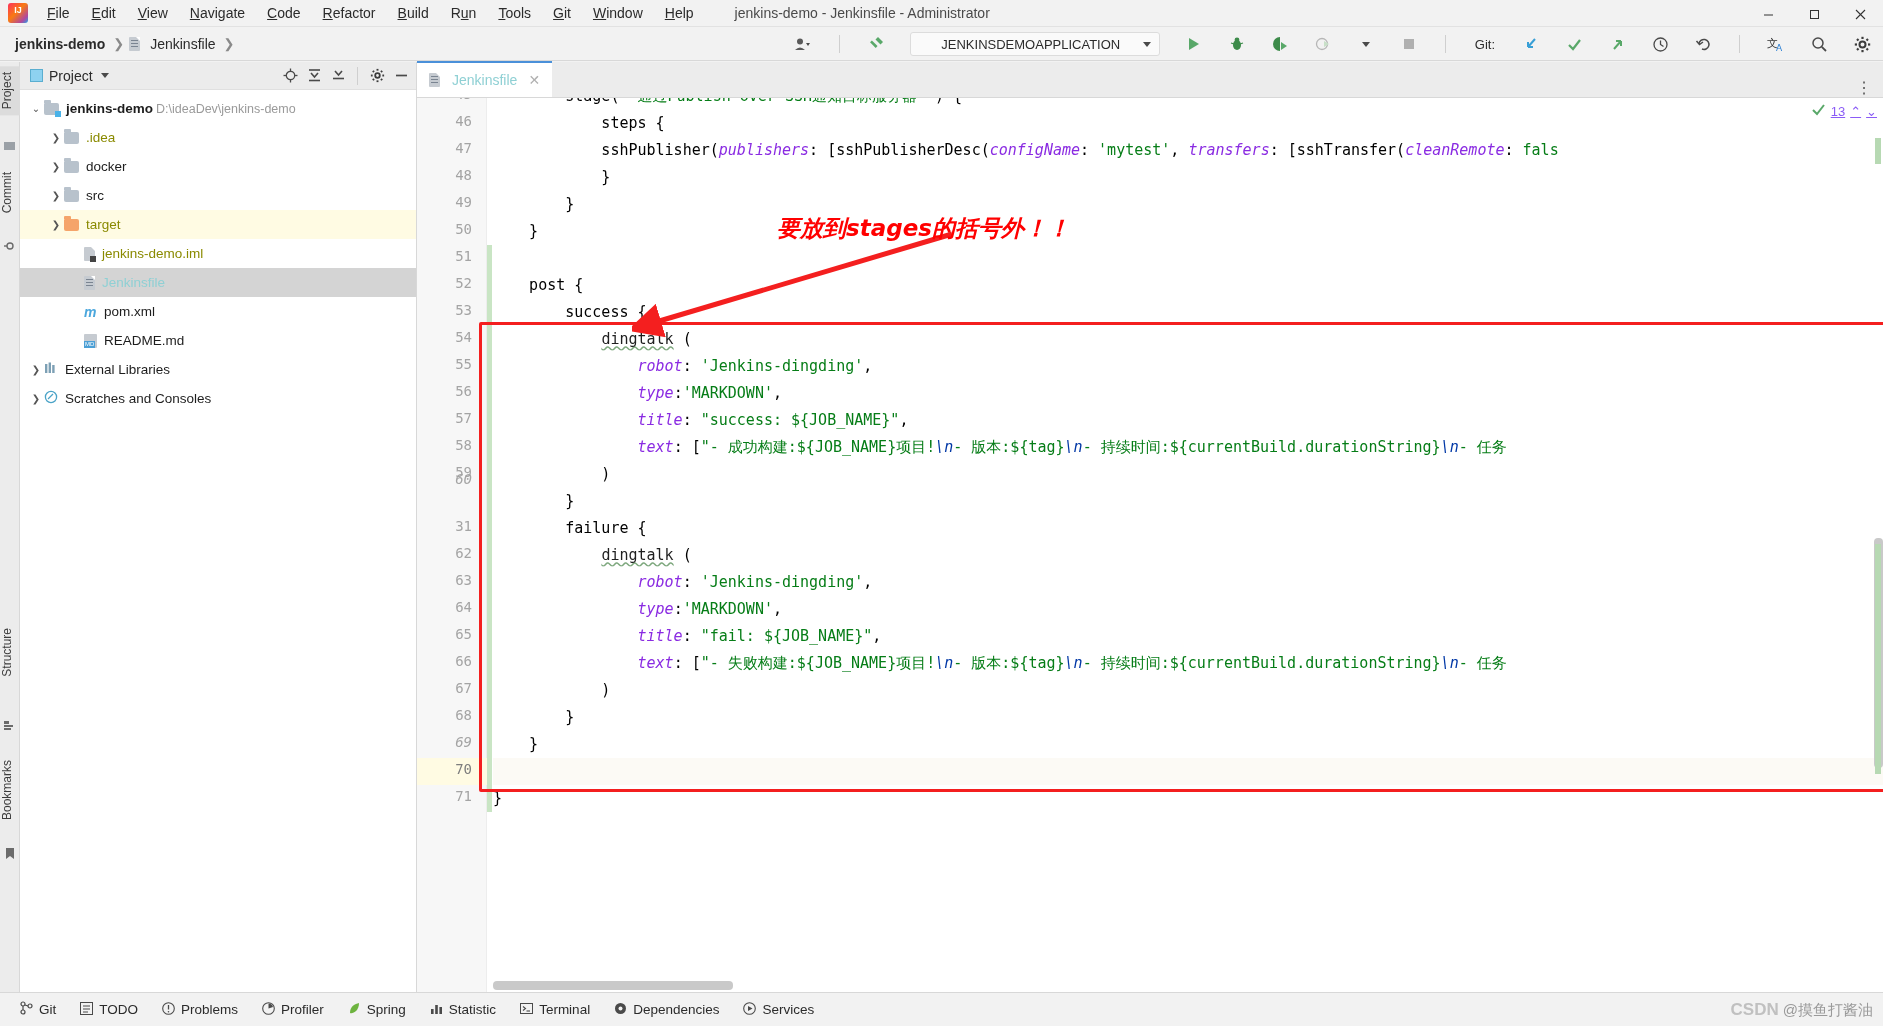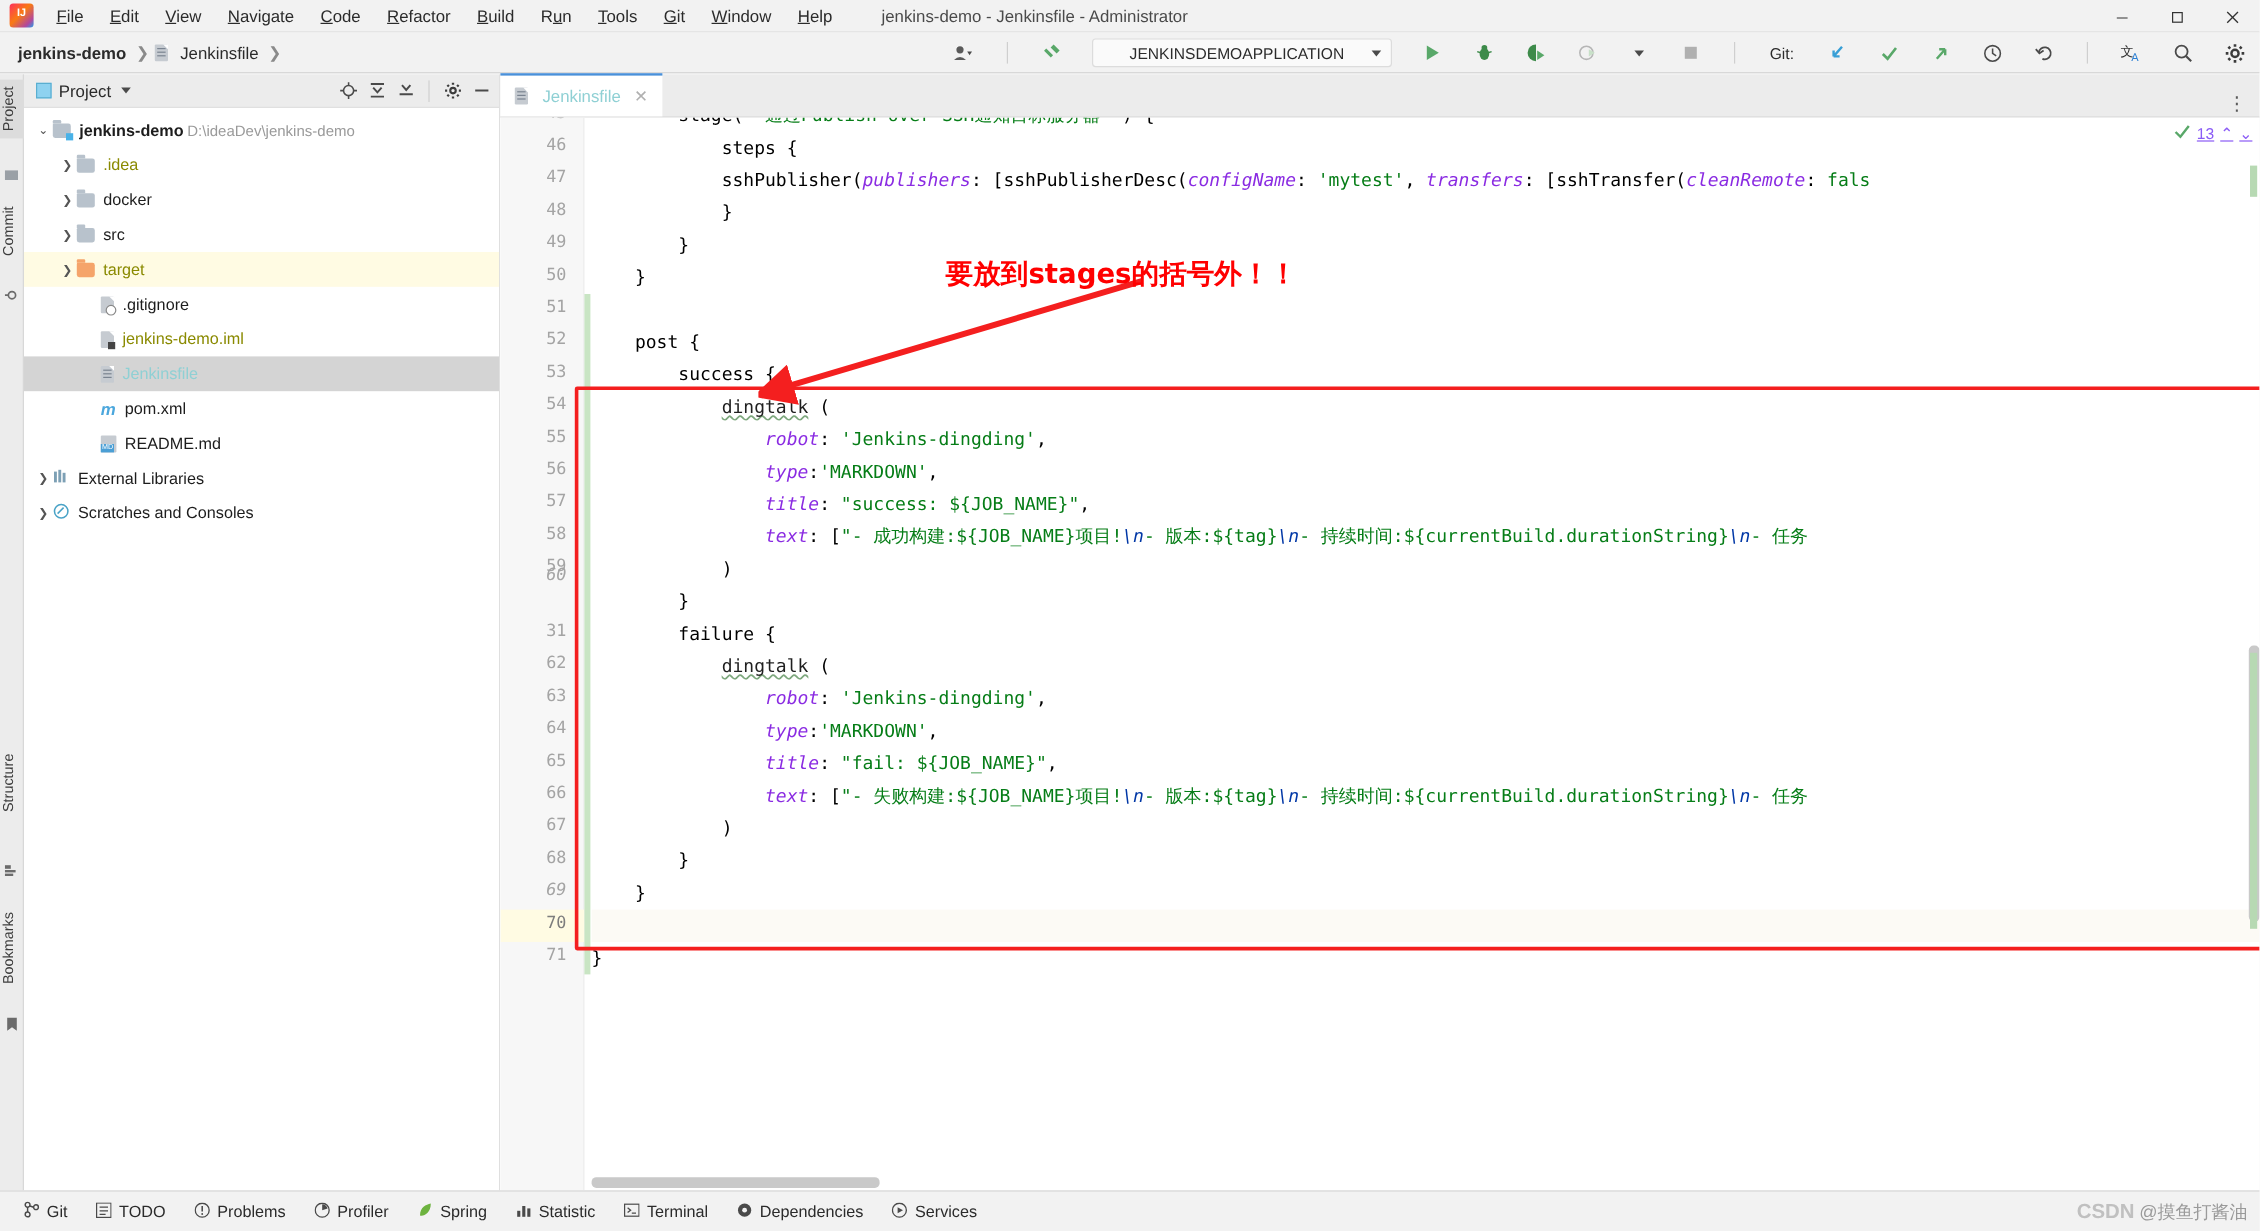--- a/index.html
+++ b/index.html
@@ -511,25 +511,20 @@
         </div>
         <div class="node" style="padding-left: 28px;">
           <span class="arrow">❯</span>
           <span class="folder"></span>
           <span class="node-label ">src</span>
         </div>
         <div class="node hl" style="padding-left: 28px;">
           <span class="arrow">❯</span>
           <span class="folder orange"></span>
           <span class="node-label yellowish">target</span>
-        </div>
-        <div class="node" style="padding-left: 48px;">
-          <span class="arrow"></span>
-          <span class="fileicon gitign"></span>
-          <span class="node-label ">.gitignore</span>
         </div>
         <div class="node" style="padding-left: 48px;">
           <span class="arrow"></span>
           <span class="fileicon iml"></span>
           <span class="node-label yellowish">jenkins-demo.iml</span>
         </div>
         <div class="node sel" style="padding-left: 48px;">
           <span class="arrow"></span>
           <span class="fileicon jf"></span>
           <span class="node-label teal">Jenkinsfile</span>
@@ -631,21 +626,21 @@
 
       <svg class="arrow-svg" style="left:215px; top:130px; width:330px; height:110px;" viewBox="0 0 330 110">
         <defs>
           <marker id="ah" markerWidth="7" markerHeight="7" refX="1" refY="3.5" orient="auto">
             <polygon points="0 0, 7 3.5, 0 7" fill="#f41f1f"></polygon>
           </marker>
         </defs>
         <line x1="320" y1="6" x2="24" y2="94" stroke="#f41f1f" stroke-width="5" marker-end="url(#ah)"></line>
       </svg>
 
-      <div class="annot-text" style="left:371px; top:115px;">要放到stages的括号外！！</div>
+      <div class="annot-text" style="left:360px; top:115px;font-style:italic;">要放到stages的括号外！！</div>
     </div>
   </div>
 </div>
 
 <div class="statusbar">
   <div class="sb-item">
     <span class="sb-ico">
       <svg width="13" height="14" viewBox="0 0 13 14">
           <circle cx="3" cy="3" r="2" fill="none" stroke="#4a4a4a" stroke-width="1.2"></circle>
           <circle cx="3" cy="11" r="2" fill="none" stroke="#4a4a4a" stroke-width="1.2"></circle>

